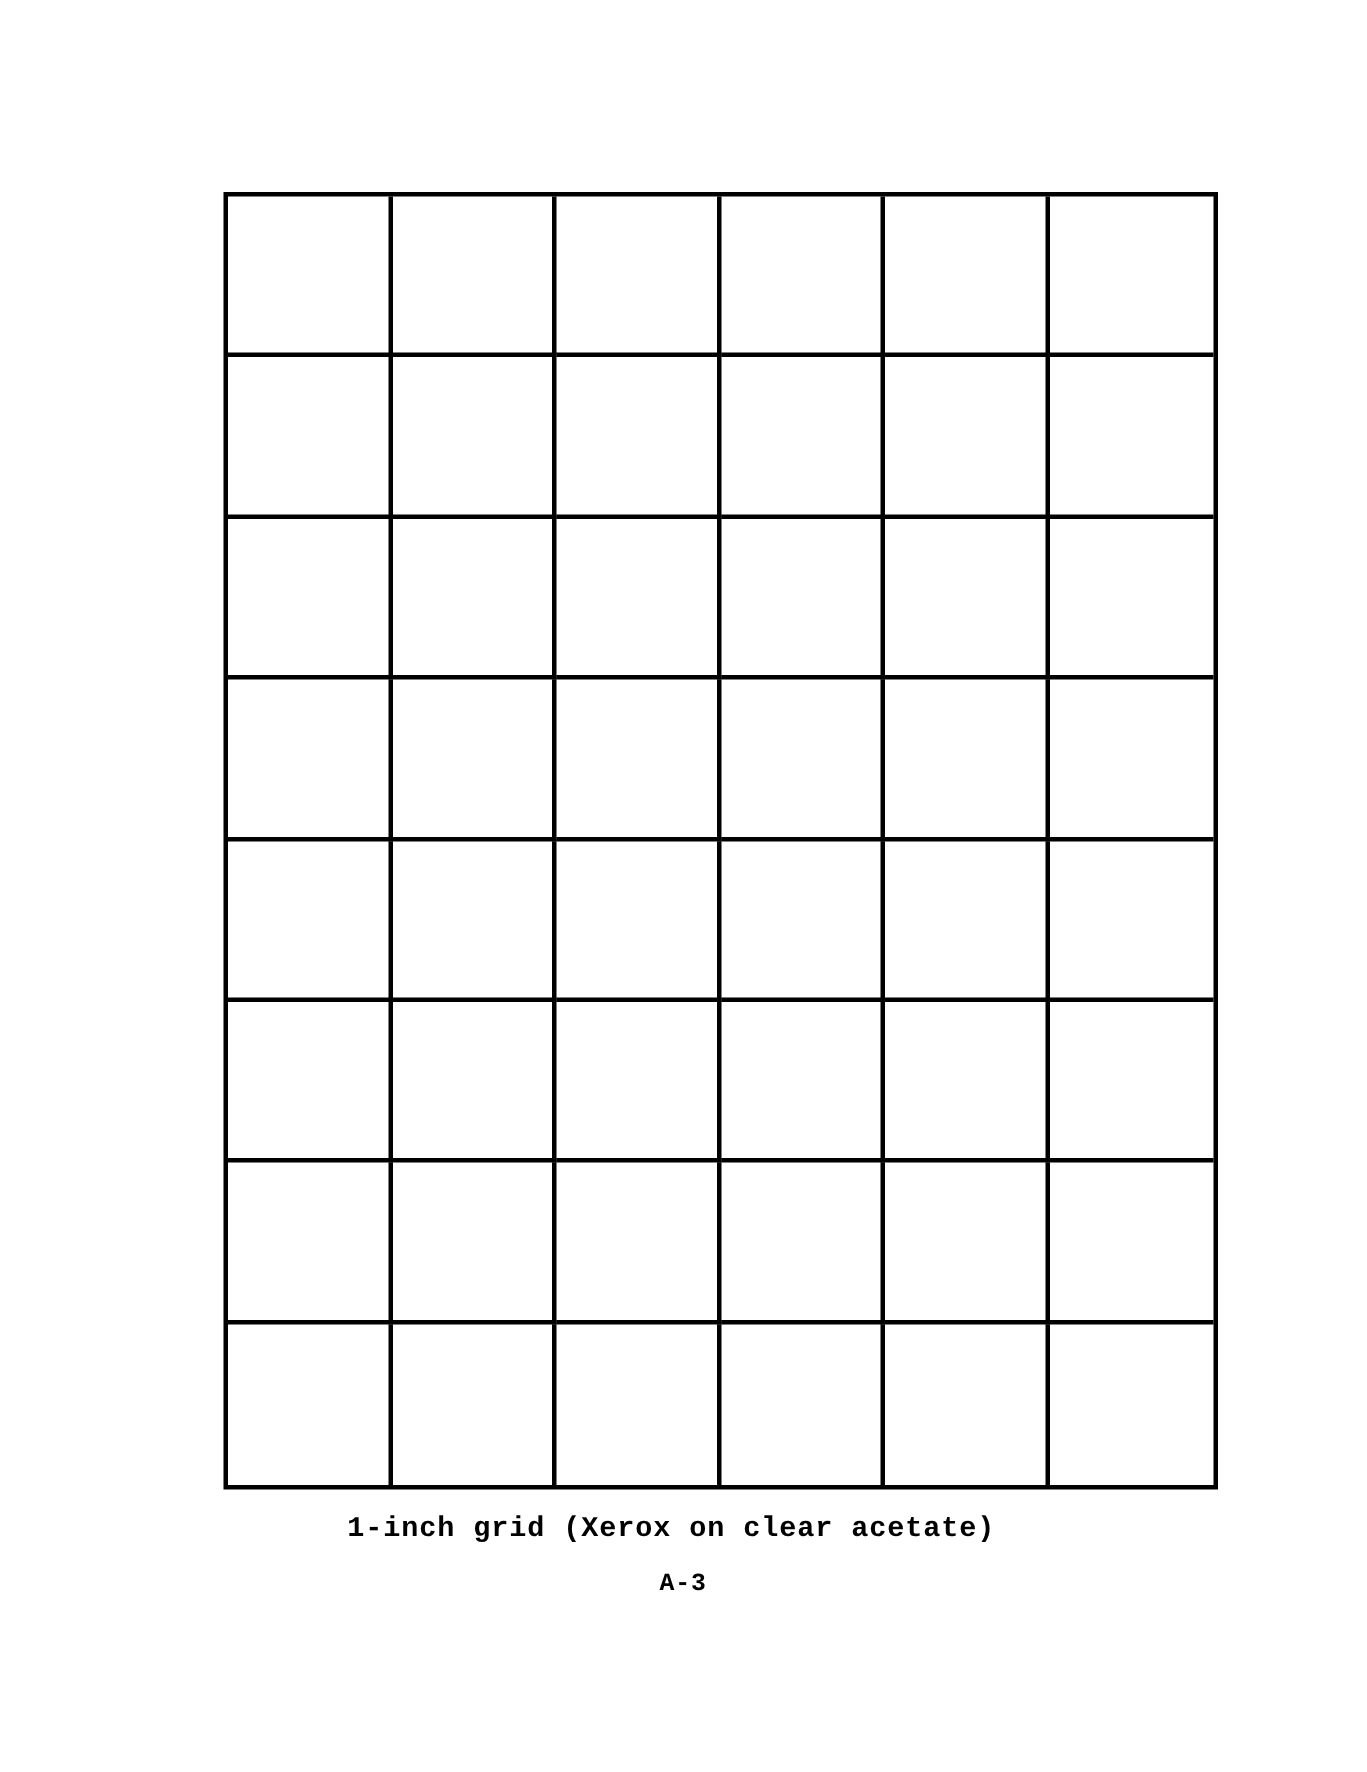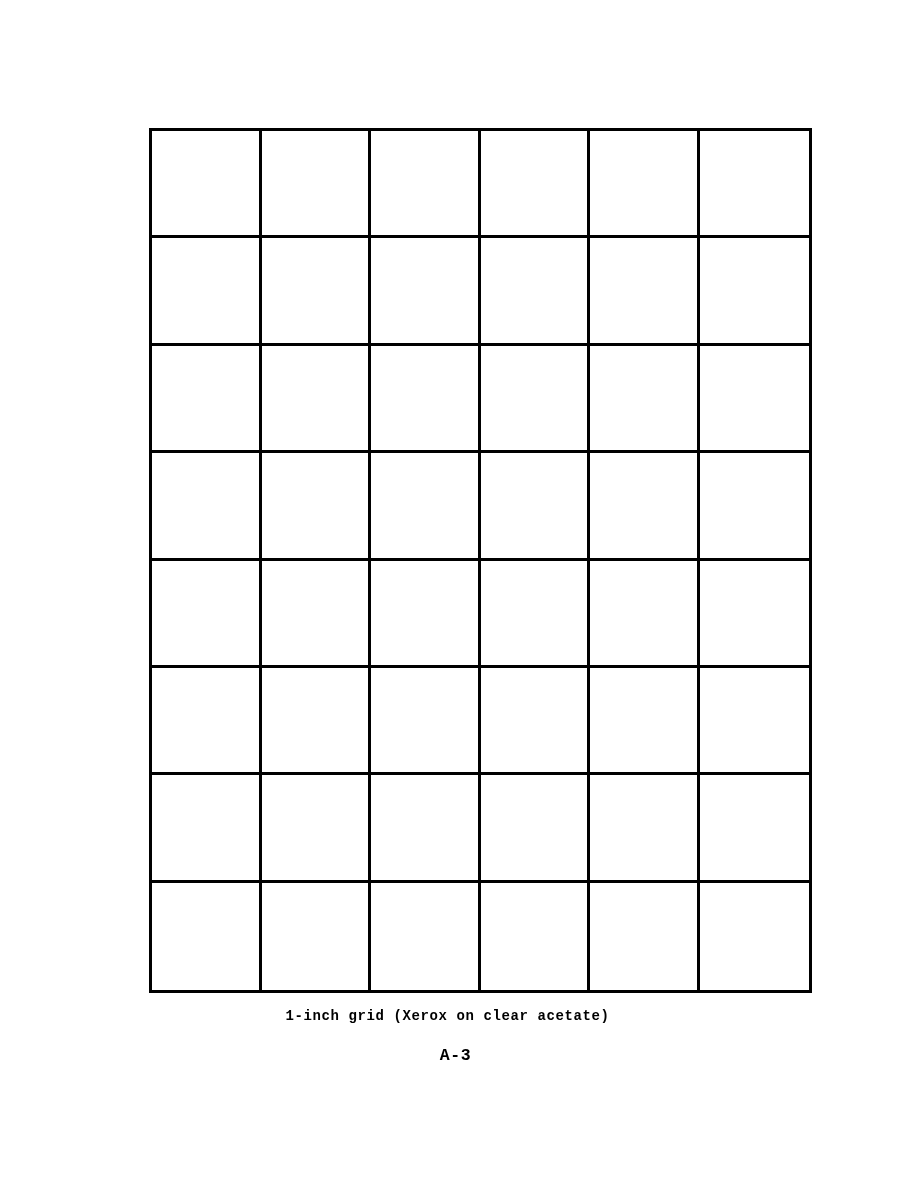--- a/index.html
+++ b/index.html
@@ -45,21 +45,21 @@
   }
   .grid-cell.last-row {
     border-bottom: none;
   }
   .caption {
     position: absolute;
     left: 0;
     top: 1008px;
     width: 895px;
     text-align: center;
-    font-size: 14px;
+    font-size: 19px;
     font-weight: bold;
     letter-spacing: 0.6px;
   }
   .page-number {
     position: absolute;
     left: 0;
     top: 1046px;
     width: 911px;
     text-align: center;
     font-size: 16.5px;

